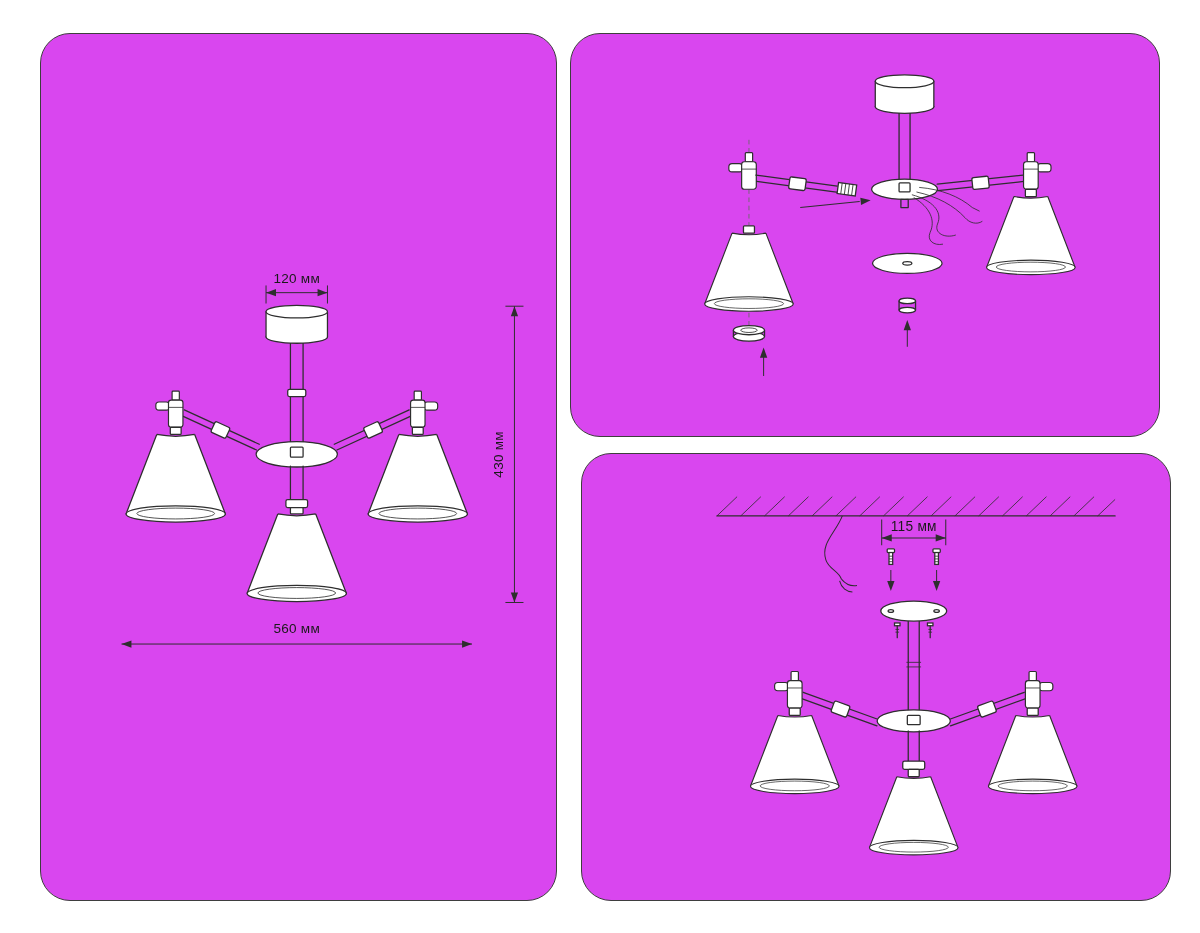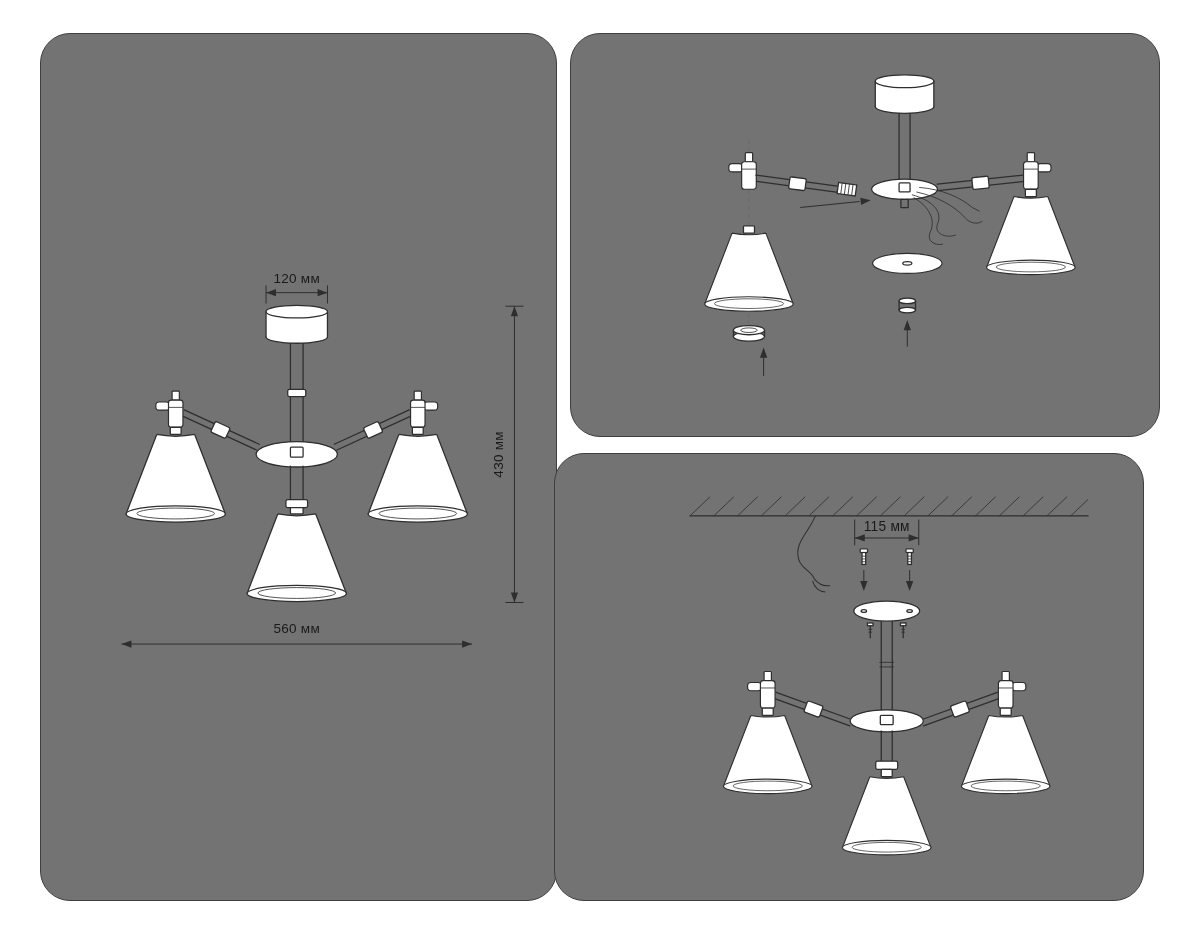--- a/index.html
+++ b/index.html
@@ -1,18 +1,18 @@
 <!DOCTYPE html>
 <html><head>
 <meta charset="utf-8">
 <style>
   html,body { margin:0; padding:0; background:#ffffff; }
   body { width:1200px; height:933px; font-family:"Liberation Sans", sans-serif; }
   .canvas { position:relative; width:1200px; height:933px; background:#ffffff; overflow:hidden; }
-  .panel { position:absolute; border:1.6px solid #3e3e3e; border-radius:30px; background:#737373; box-sizing:border-box;padding-left:48px; }
+  .panel { position:absolute; border:1.6px solid #3e3e3e; border-radius:30px; background:#d946ef; box-sizing:border-box;padding-left:48px; }
   .panel svg { display:block; width:100%; height:100%; }
   .ln   { fill:none; stroke:#2e2e2e; stroke-width:1.4; stroke-linecap:round; stroke-linejoin:round; }
   .fw   { fill:#ffffff; stroke:#2e2e2e; stroke-width:1.4; }
   .thin { fill:none; stroke:#2e2e2e; stroke-width:0.9; }
   .dim  { fill:none; stroke:#2e2e2e; stroke-width:1.1; }
   .ah   { fill:#2e2e2e; stroke:none; }
   .dash { fill:none; stroke:#6a6a6a; stroke-width:1; stroke-dasharray:5 4; }
   text.dimtext { font-family:"Liberation Sans", sans-serif; font-size:15px; fill:#1a1a1a; letter-spacing:0.3px; }
 </style>
 </head>
@@ -180,21 +180,21 @@
         <path class="ln" d="M306 274 V284 M324 274 V284"></path>
         <ellipse class="fw" cx="315" cy="274" rx="9" ry="3"></ellipse>
       </g>
       <g>
         <path class="dim" d="M315 324 V298"></path>
         <polygon class="ah" points="0,0 -4,11 4,11" transform="translate(315,295)"></polygon>
       </g>
     </svg>
   </div>
 
-  <div class="panel" style="left:554px; top:453px; width:590px; height:448px;">
+  <div class="panel" style="left:581px; top:453px; width:590px; height:448px;">
     <svg viewBox="0 0 590 448">
 
       <g>
         <path class="ln" d="M95 48 H530"></path>
         <path class="thin" d="M95 48 L117 27 M121 48 L143 27 M147 48 L169 27 M173 48 L195 27 M199 48 L221 27 M225 48 L247 27 M251 48 L273 27 M277 48 L299 27 M303 48 L325 27 M329 48 L351 27 M355 48 L377 27 M381 48 L403 27 M407 48 L429 27 M433 48 L455 27 M459 48 L481 27 M485 48 L507 27 M511 48 L530 30"></path>
       </g>
 
       <g>
         <path class="dim" d="M232 48 C225 66 208 78 214 96 C217 106 228 108 231 117"></path>
         <path class="dim" d="M231 117 C236 123 242 125 248 124"></path>

